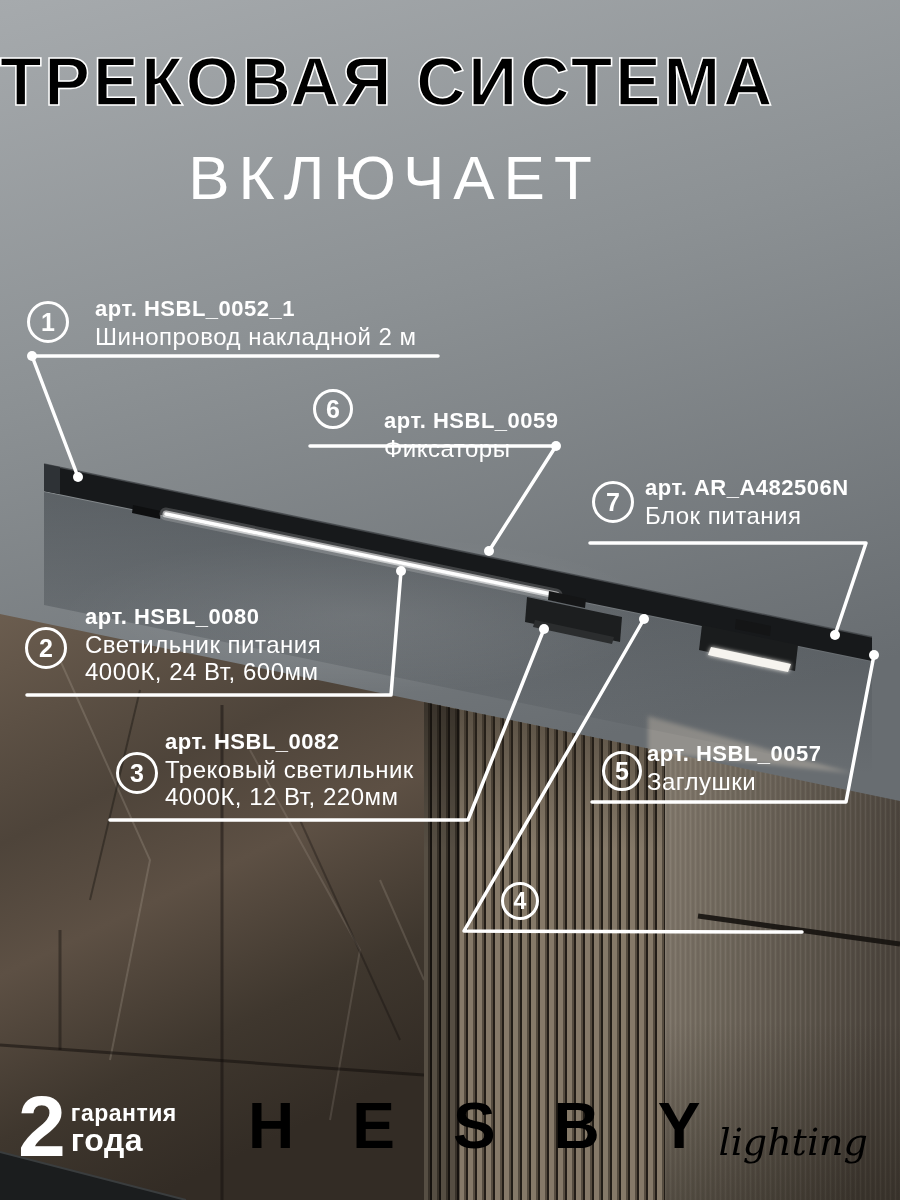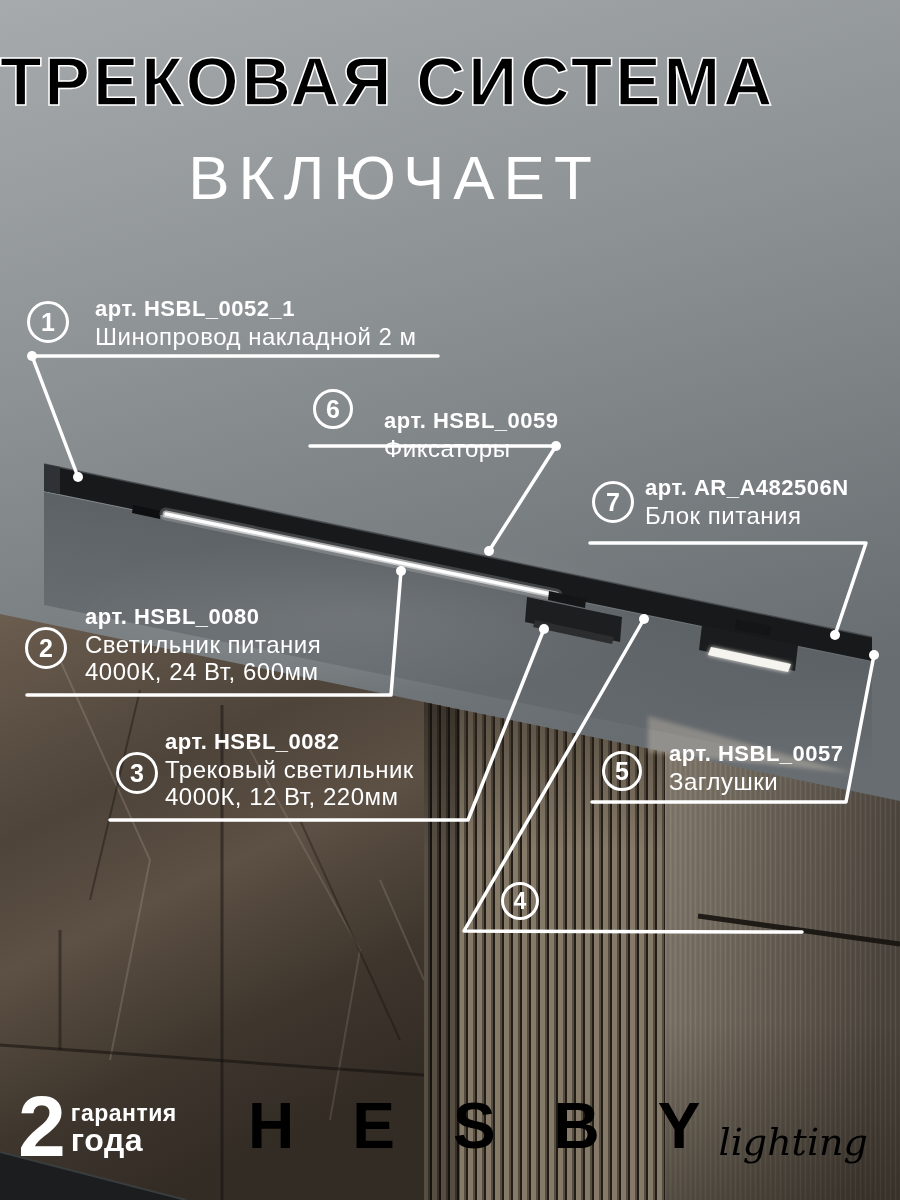--- a/index.html
+++ b/index.html
@@ -19,21 +19,21 @@
          box-sizing:border-box;color:#fff;font-size:25px;font-weight:bold;
          display:flex;align-items:center;justify-content:center;}
   .ctext{position:absolute;color:#fff;}
   .ctext .art{font-size:22px;font-weight:bold;letter-spacing:.5px;line-height:28px;white-space:nowrap;}
   .ctext .desc{font-size:24px;font-weight:400;letter-spacing:.5px;line-height:27px;white-space:nowrap;}
 
   .badge.p1{left:27px; top:301px;}  .ctext.p1{left:95px; top:295px;}
   .badge.p2{left:25px; top:627px;}  .ctext.p2{left:85px; top:603px;}
   .badge.p3{left:116px;top:752px;}  .ctext.p3{left:165px;top:728px;}
   .badge.p4{left:501px;top:882px;width:38px;height:38px;font-size:23px;} .ctext.p4{left:548px;top:867px;}
-  .badge.p5{left:602px;top:751px;width:40px;height:40px;} .ctext.p5{left:647px;top:740px;padding-left:22px;}
+  .badge.p5{left:602px;top:751px;width:40px;height:40px;} .ctext.p5{left:647px;top:740px;}
   .badge.p6{left:313px;top:389px;width:40px;height:40px;} .ctext.p6{left:384px;top:379px;margin-top:28px;}
   .badge.p7{left:592px;top:481px;} .ctext.p7{left:645px;top:474px;}
 
   .warranty{position:absolute;left:18px;top:1092px;display:flex;color:#fff;}
   .w-num{font-size:86px;font-weight:bold;line-height:.8;letter-spacing:0;}
   .w-lines{display:flex;flex-direction:column;margin-left:5px;margin-top:9px;}
   .w-l1{font-size:23px;font-weight:bold;line-height:24px;letter-spacing:.5px;}
   .w-l2{font-size:32px;font-weight:bold;line-height:30px;letter-spacing:.5px;}
 
   .brand{position:absolute;left:248px;top:1096px;display:flex;align-items:flex-end;color:#000000;}

